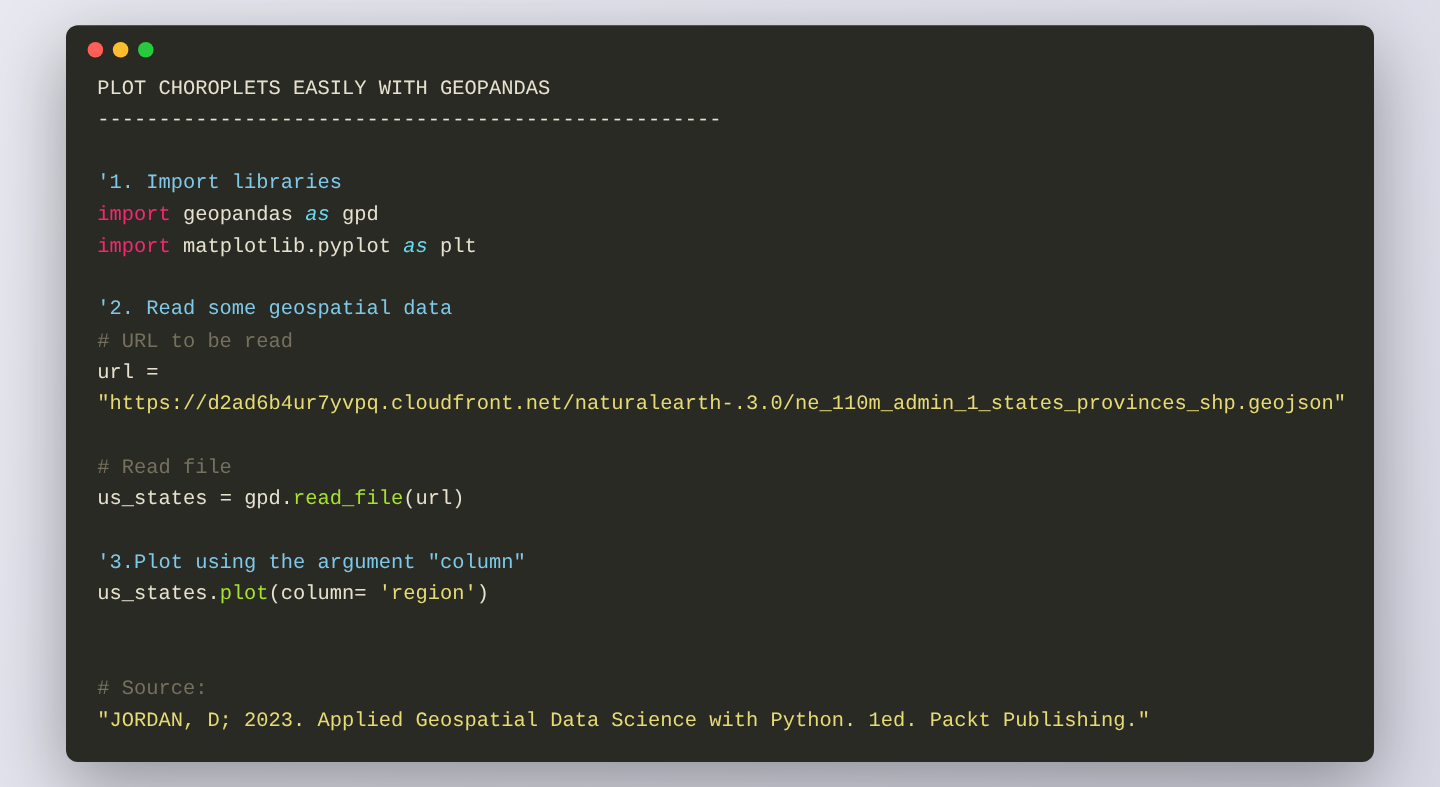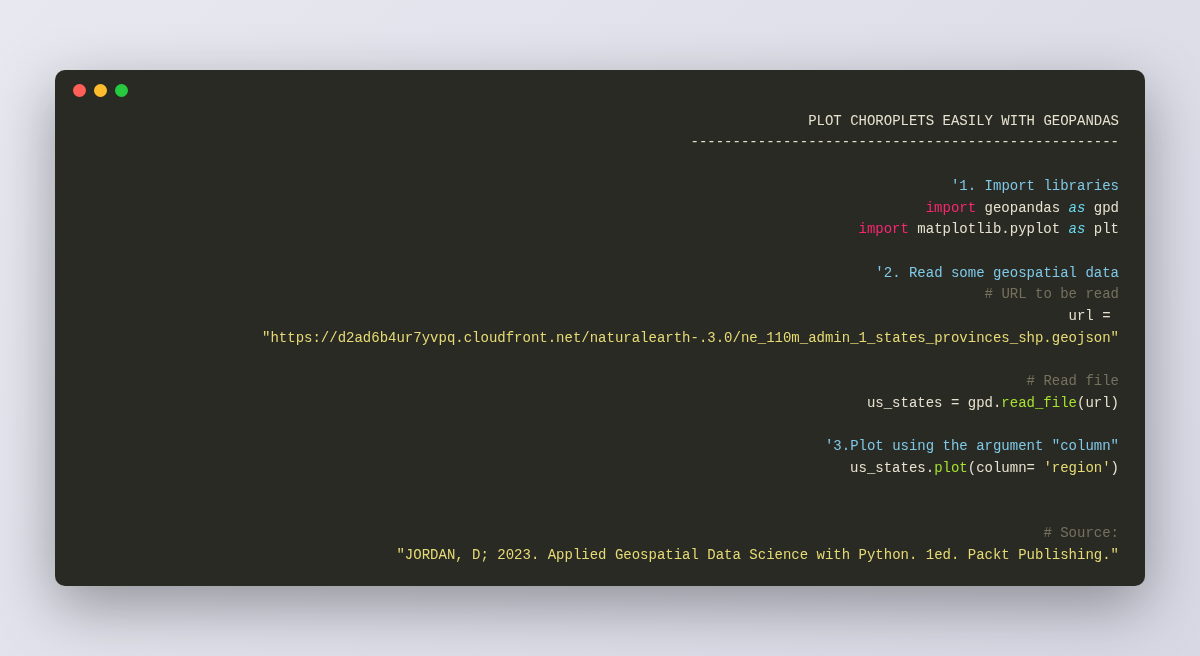--- a/index.html
+++ b/index.html
@@ -30,26 +30,25 @@
     }
     .dot {
       width: 13px;
       height: 13px;
       border-radius: 50%;
     }
     .dot-red { background: #ff5f56; }
     .dot-yellow { background: #ffbd2e; }
     .dot-green { background: #27c93f; }
     .code {
-      padding: 8px 26px 20px 42px;
-      font-size: 14px;
+      padding: 8px 26px 20px 26px;
+      font-size: 17px;
       line-height: 1.55;
       color: #e6e2cf;
       white-space: pre;
-      text-align: right;
     }
     .c-title { color: #e6e2cf; }
     .c-section { color: #7fc9e8; }
     .c-keyword { color: #f92672; }
     .c-default { color: #e6e2cf; }
     .c-as { color: #66d9ef; font-style: italic; }
     .c-comment { color: #75715e; }
     .c-string { color: #e6db74; }
     .c-punct { color: #e6e2cf; }
     .c-func { color: #a6e22e; }

